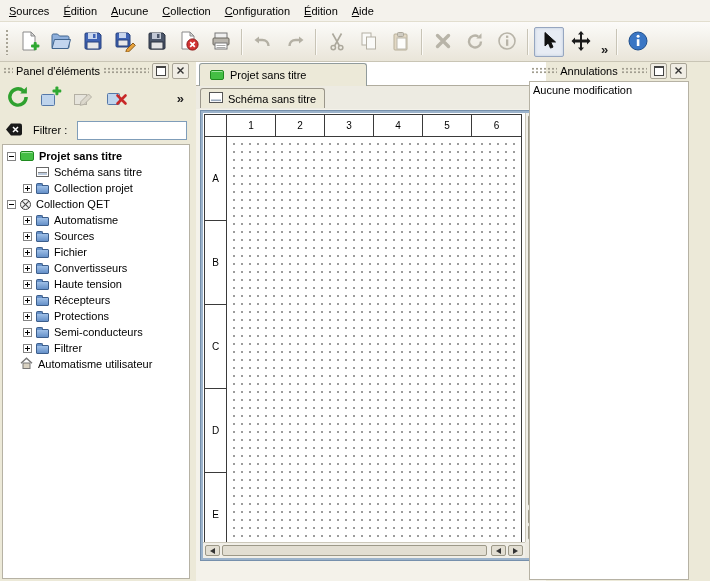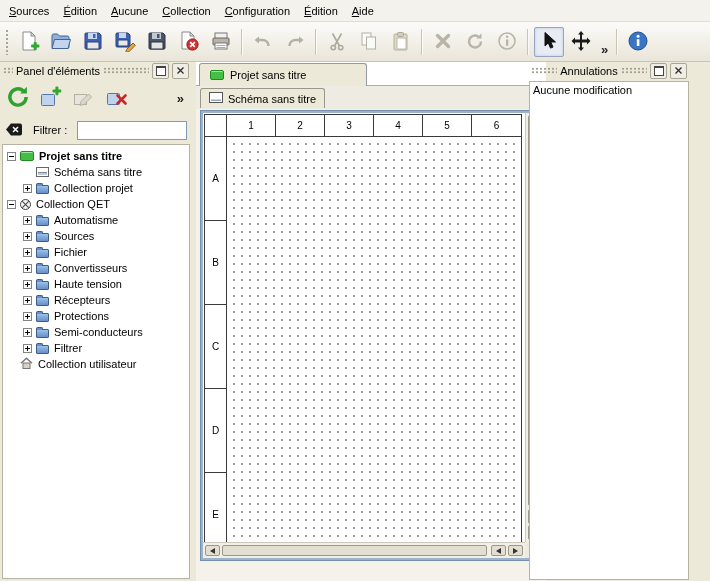--- a/index.html
+++ b/index.html
@@ -394,21 +394,21 @@
       <span class="exp plus"></span>
       <span class="ti i-folder"></span>
       <span class="tree-label">Filtrer</span>
     </div>
     <div class="tree-row">
       <span class="exp hidden"></span>
       <span class="ti"><svg width="13" height="12" viewBox="0 0 13 12">
             <path d="M1 6.2L6.5 1.2 12 6.2" fill="none" stroke="#777" stroke-width="1.4"></path>
             <rect x="3" y="6" width="7" height="5.5" fill="#D9D2C2" stroke="#777"></rect>
           </svg></span>
-      <span class="tree-label">Collection utilisateur</span>
+      <span class="tree-label">Automatisme utilisateur</span>
     </div>
   </div>
 </div>
 
 <div id="mdi">
   <div class="proj-tabbar">
     <div class="tab project">
       <span class="i-project"></span>
       <span>Projet sans titre</span>
     </div>

